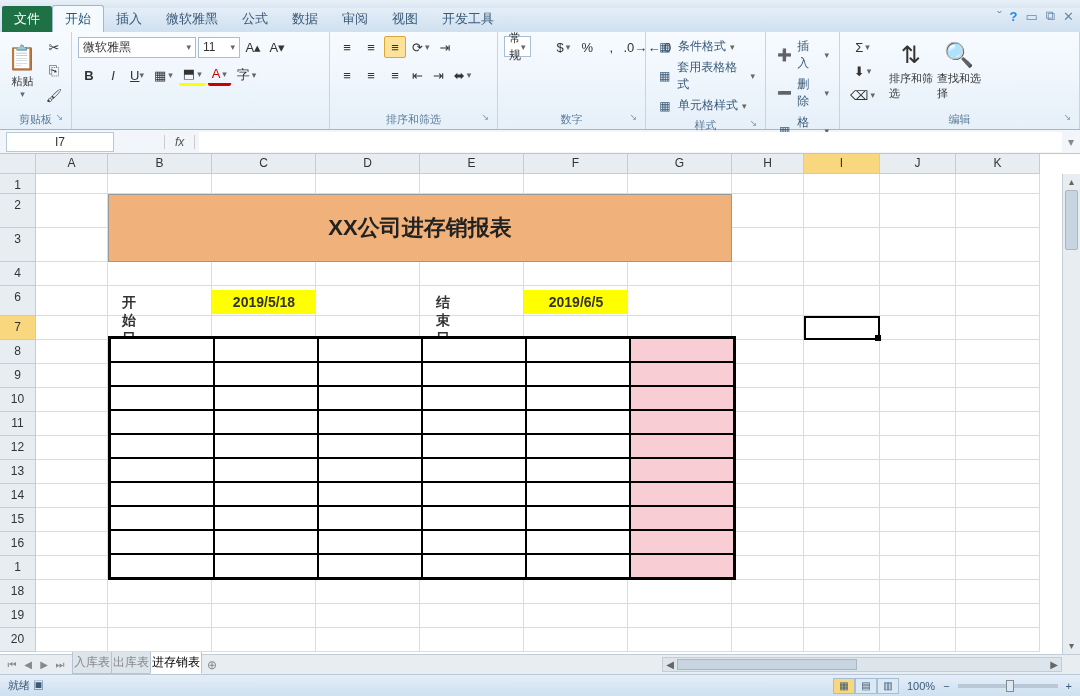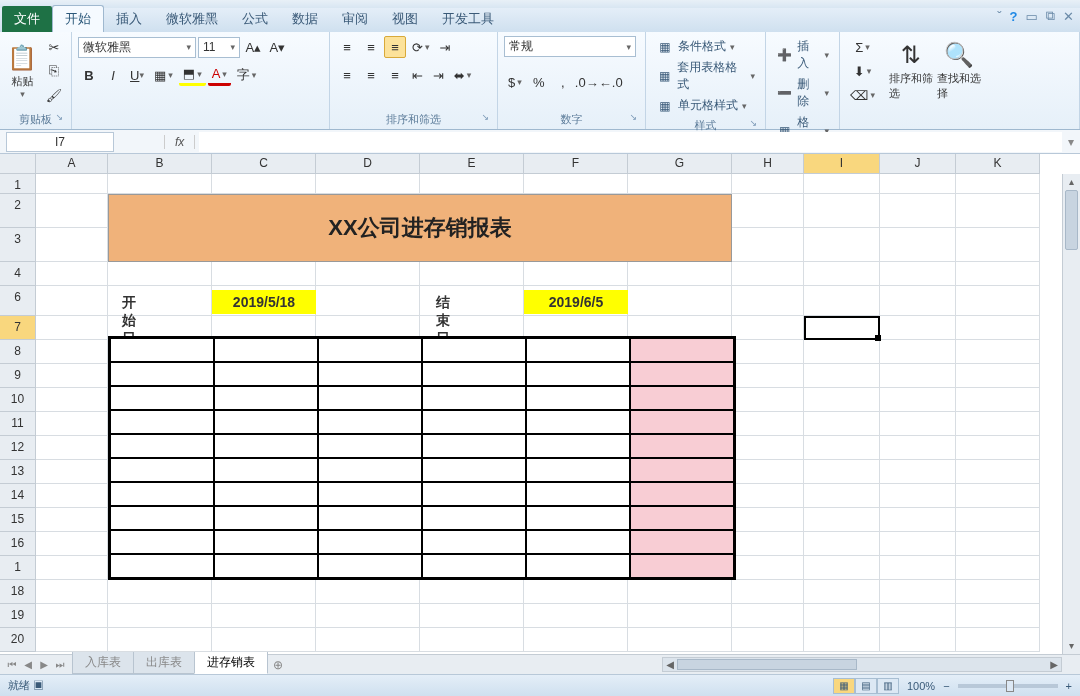--- a/index.html
+++ b/index.html
@@ -75,21 +75,21 @@
 
 .vscroll { position: absolute; right: 0; top: 20px; bottom: 0; width: 18px; background: #e8edf2; border-left: 1px solid #c4ccd4; }
 .vscroll .thumb { position: absolute; left: 2px; right: 2px; top: 16px; height: 60px; background: #c8d4e0; border: 1px solid #a8b8c8; border-radius: 2px; }
 .vscroll .arrow { position: absolute; left: 0; right: 0; height: 16px; text-align: center; font-size: 10px; color: #666; line-height: 16px; cursor: pointer; }
 
 
 .sheetbar { height: 20px; background: #e8edf2; border-top: 1px solid #c4ccd4; display: flex; align-items: center; position: relative; }
 .sheet-nav { display: flex; padding: 0 4px; }
 .sheet-nav span { width: 16px; text-align: center; color: #888; cursor: pointer; font-size: 10px; }
 .sheet-tabs { display: flex; align-items: flex-end; height: 100%; }
-.sheet-tab { padding: 2px 12px; font-size: 12px; background: #dce4ec; border: 1px solid #b8c4d0; border-top: none; margin-right: -1px; cursor: pointer; color: #888; }
+.sheet-tab { padding: 2px 1px; font-size: 12px; background: #dce4ec; border: 1px solid #b8c4d0; border-top: none; margin-right: -1px; cursor: pointer; color: #888; }
 .sheet-tab.active { background: #fff; color: #000; border-bottom: 1px solid #fff; }
 .sheet-add { padding: 2px 6px; color: #888; cursor: pointer; }
 .hscroll { position: absolute; right: 18px; top: 2px; bottom: 2px; width: 400px; background: #dce4ec; border: 1px solid #c4ccd4; }
 .hscroll .thumb { position: absolute; top: 1px; bottom: 1px; left: 14px; width: 180px; background: #c8d4e0; border: 1px solid #a8b8c8; }
 .hscroll .arrow { position: absolute; top: 0; bottom: 0; width: 14px; text-align: center; font-size: 10px; line-height: 14px; color: #666; }
 
 
 .status { height: 22px; background: linear-gradient(#e4eef8,#cfe0ef); border-top: 1px solid #b8c8d8; display: flex; align-items: center; justify-content: space-between; padding: 0 8px; font-size: 11px; color: #3a5a78; }
 .status-right { display: flex; align-items: center; gap: 8px; }
 .viewbtns { display: flex; }
@@ -188,21 +188,21 @@
         <div class="smallbtn">≡</div>
         <div class="smallbtn wide">⇤</div>
         <div class="smallbtn wide">⇥</div>
         <div class="smallbtn wide">⬌<span class="dd">▾</span></div>
       </div>
     </div>
     <div class="group-label">排序和筛选</div>
   </div>
 
   <div class="group" style="width:148px">
-    <div class="group-body" style="flex-direction:column;gap:14px">
+    <div class="group-body" style="flex-direction:row;gap:22px">
       <div class="fontname" style="width:132px">
           <span>常规</span>
           <span class="dd">▾</span>
         </div>
       <div class="row">
         <div class="smallbtn wide">$<span class="dd">▾</span></div>
         <div class="smallbtn">%</div>
         <div class="smallbtn">,</div>
         <div class="smallbtn">.0→</div>
         <div class="smallbtn">←.0</div>
@@ -262,20 +262,21 @@
       </div>
       <div class="bigbtn">
           <span class="ico">⇅</span>
           <span class="lbl">排序和筛选</span>
         </div>
       <div class="bigbtn">
           <span class="ico">🔍</span>
           <span class="lbl">查找和选择</span>
         </div>
     </div>
+    <div class="group-label">编辑</div>
   </div>
 </div>
 
 <div class="fbar">
   <div class="namebox">I7</div>
   <div class="fx">fx</div>
   <input class="fxinput" style="">
   <div class="fbar-expand">▾</div>
 </div>
 

